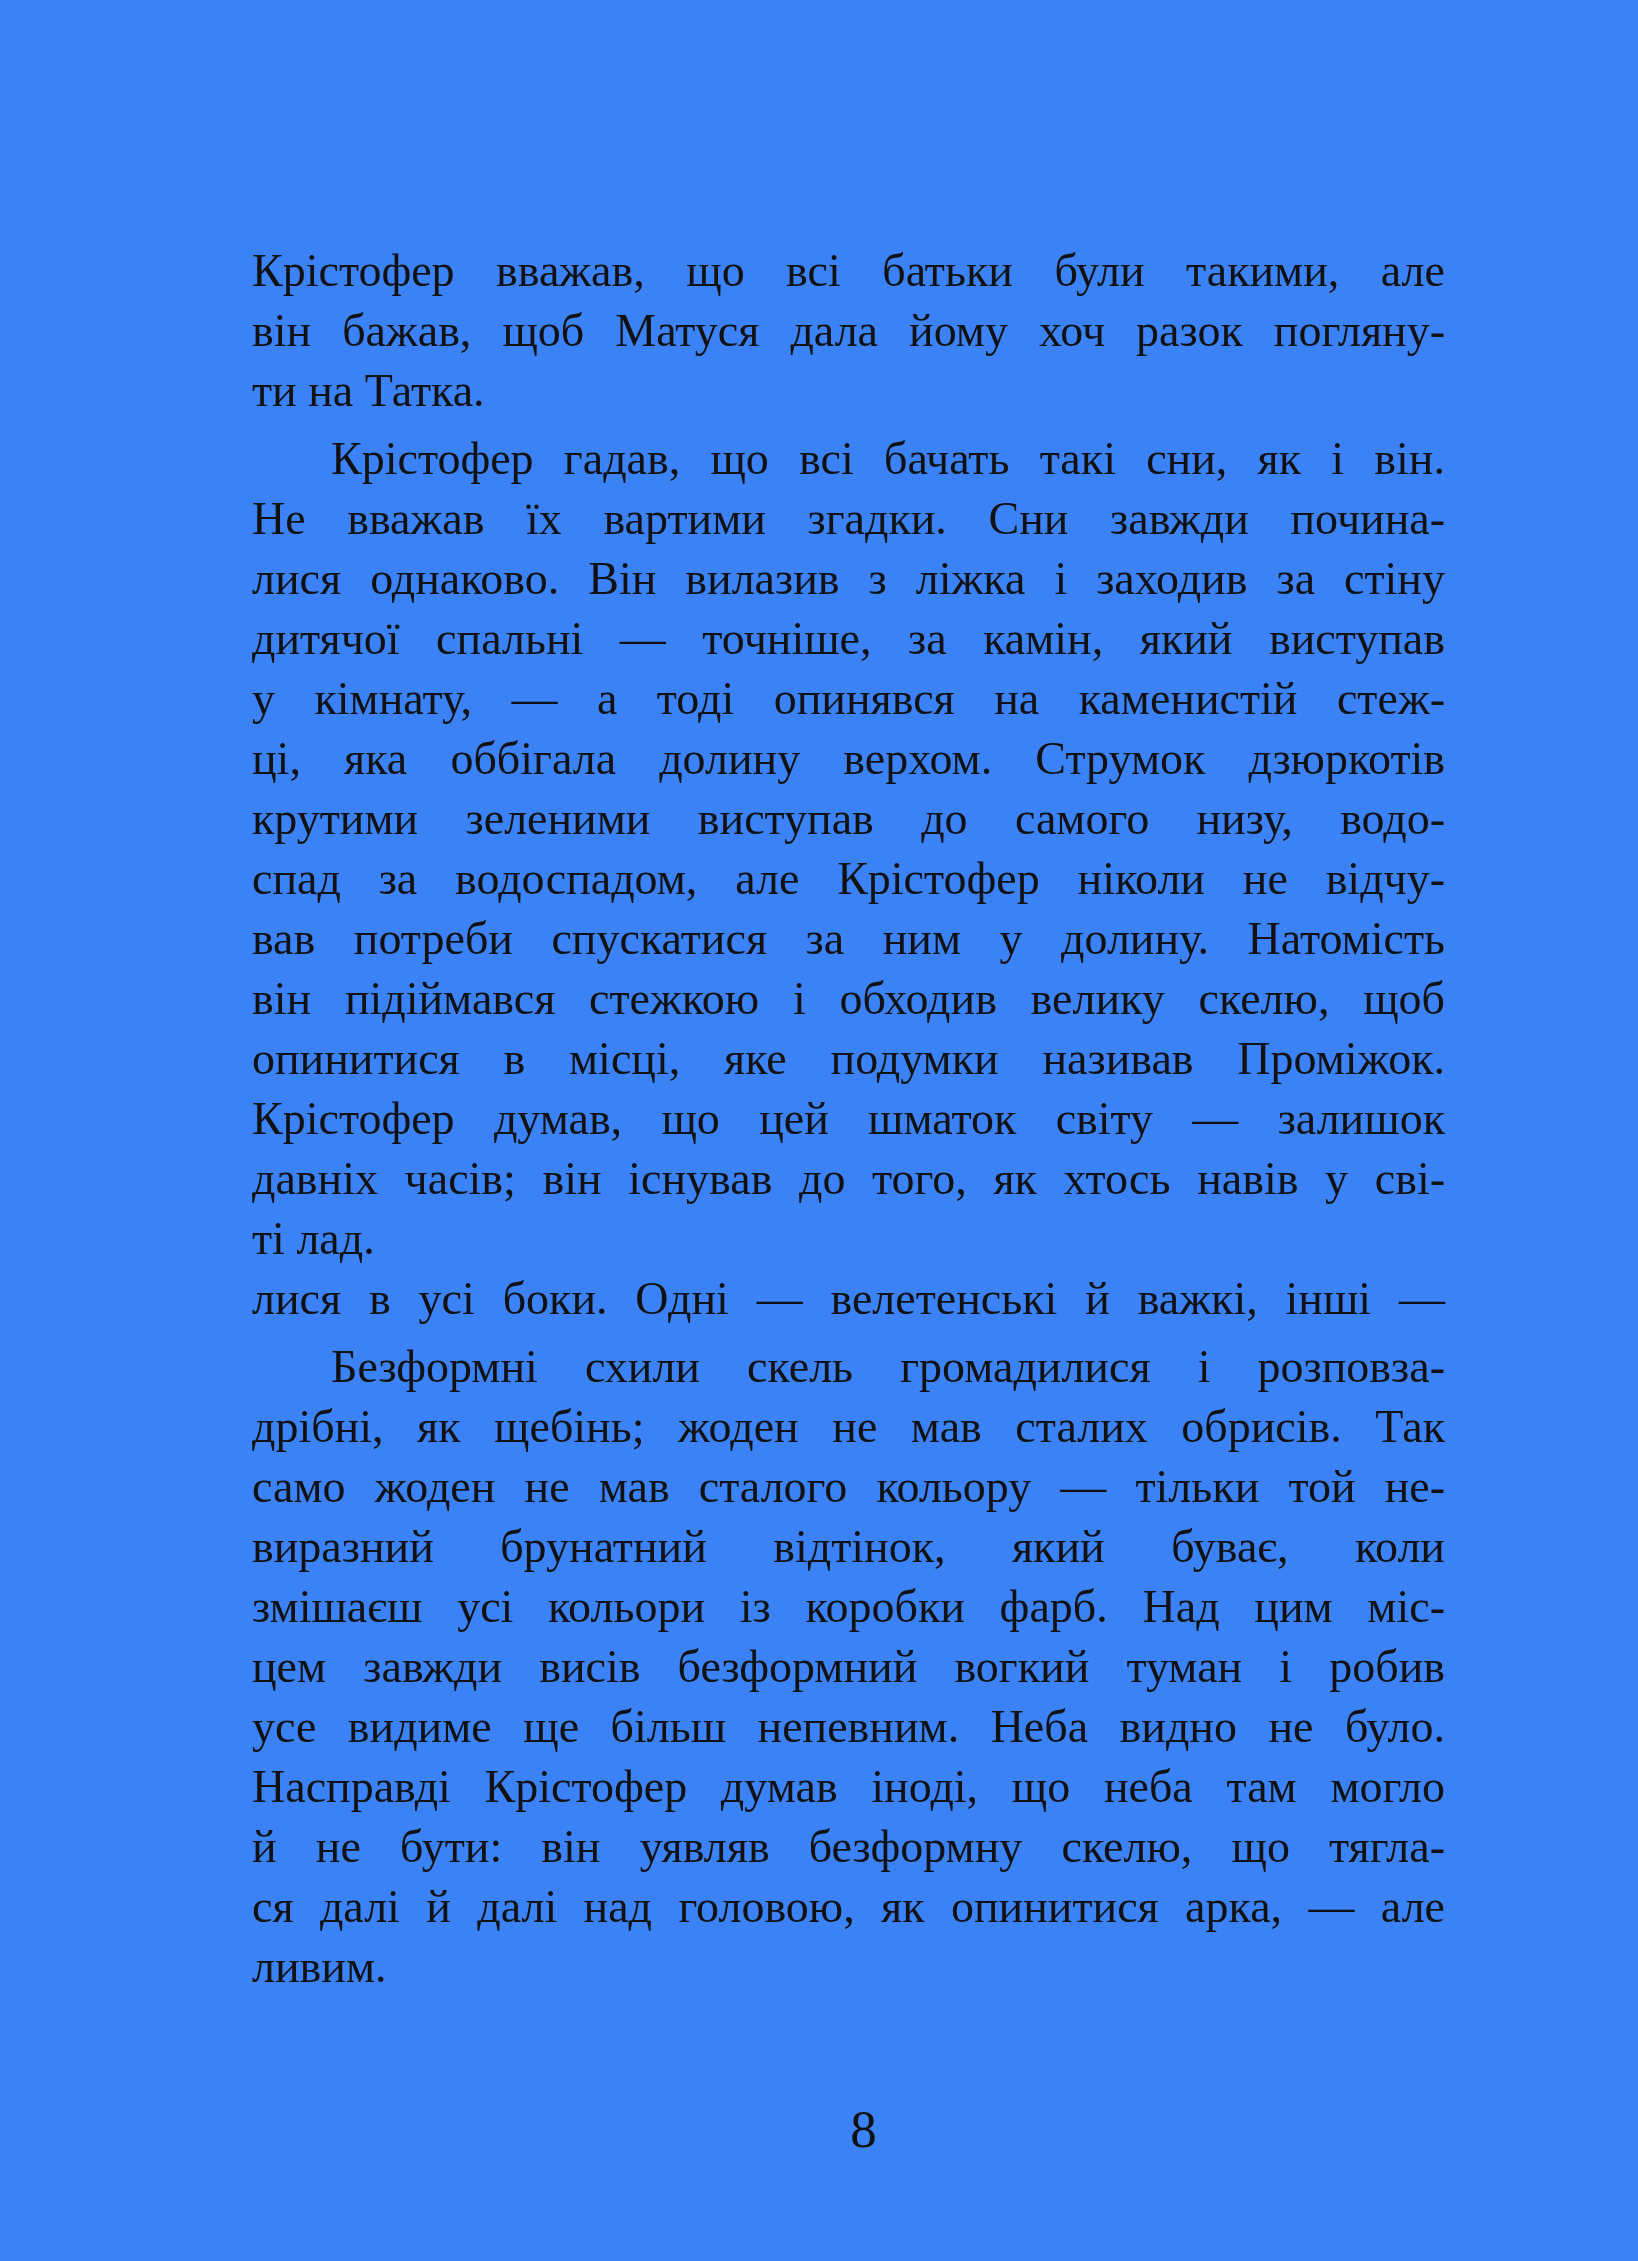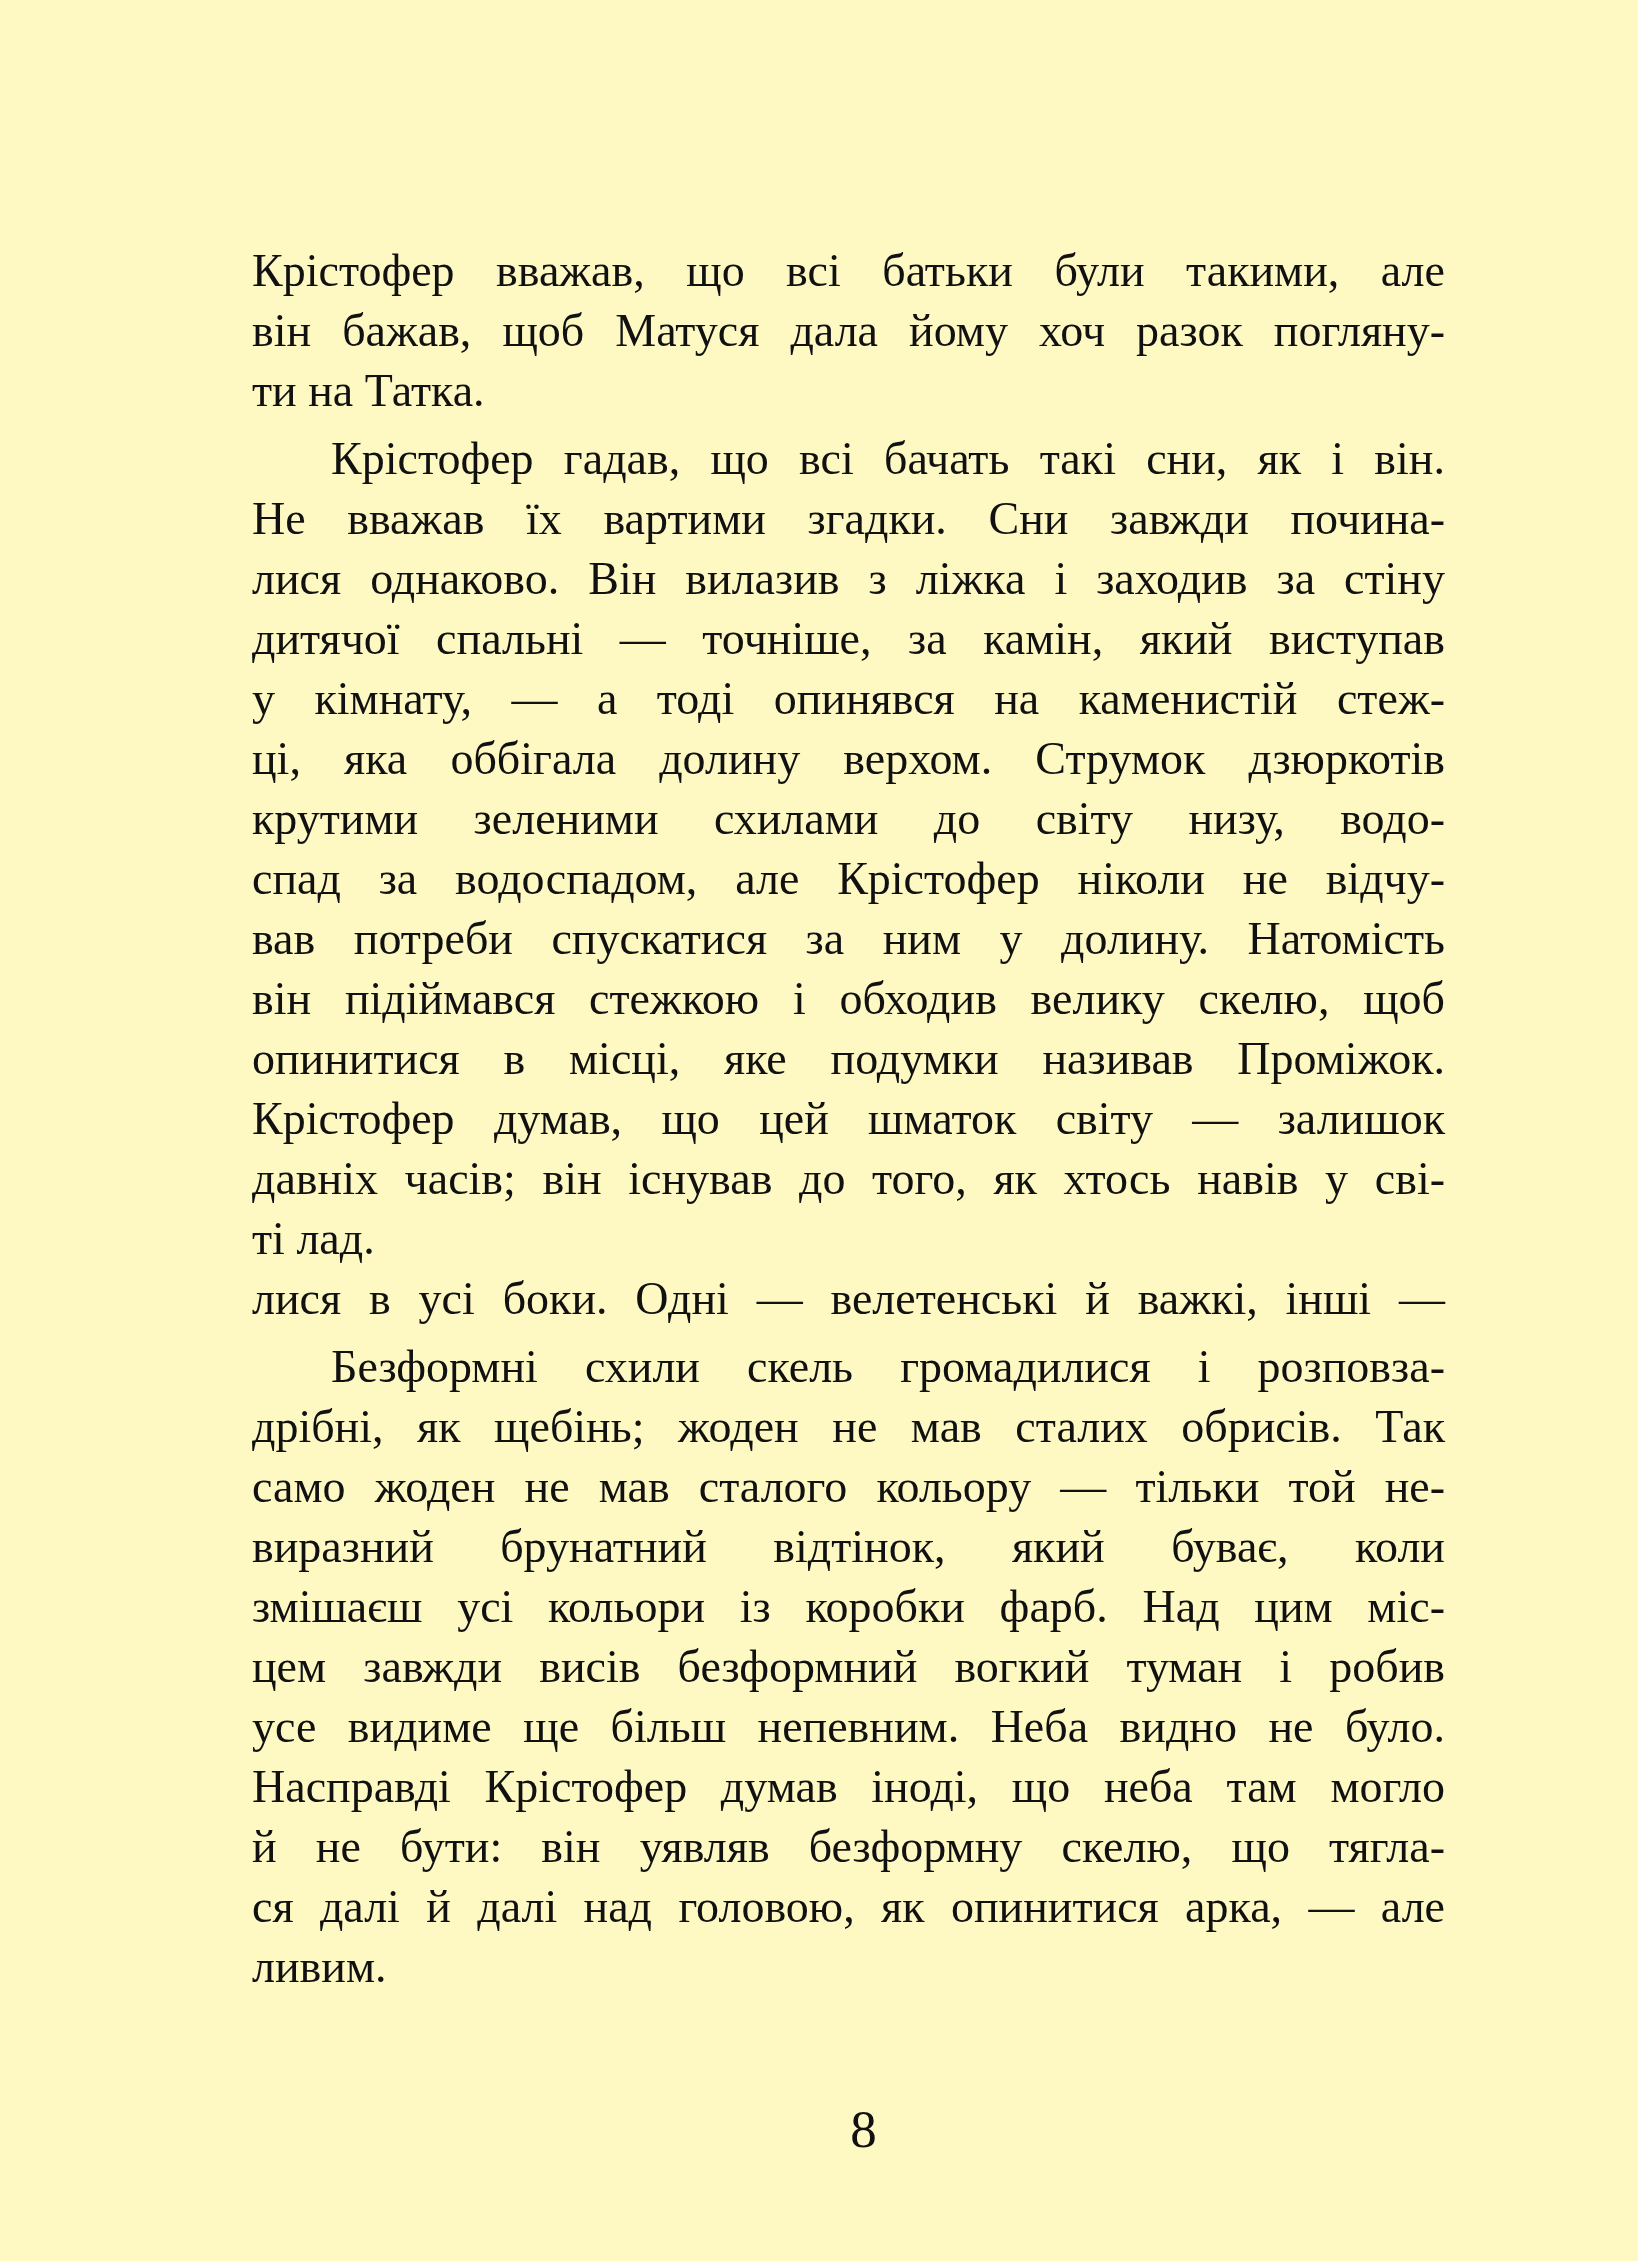--- a/index.html
+++ b/index.html
@@ -11,21 +11,21 @@
     width: 1638px;
     height: 2261px;
     position: relative;
     overflow: hidden;
   }
   .page {
     position: absolute;
     left: 0; top: 0;
     width: 1638px;
     height: 2261px;
-    background: #fef9c3;
+    background: #3b82f6;
   }
   .text-block {
     position: absolute;
     left: 252px;
     top: 241px;
     width: 1193px;
     font-family: "Liberation Serif", "DejaVu Serif", serif;
     font-size: 46px;
     line-height: 60px;
     color: #111111;
@@ -72,21 +72,21 @@
       <span class="line last">ти на Татка.</span>
     </div>
 
     <div class="paragraph">
       <span class="line indent">Крістофер гадав, що всі бачать такі сни, як і він.</span>
       <span class="line">Не вважав їх вартими згадки. Сни завжди почина-</span>
       <span class="line">лися однаково. Він вилазив з ліжка і заходив за стіну</span>
       <span class="line">дитячої спальні — точніше, за камін, який виступав</span>
       <span class="line">у кімнату, — а тоді опинявся на каменистій стеж-</span>
       <span class="line">ці, яка оббігала долину верхом. Струмок дзюркотів</span>
-      <span class="line">крутими зеленими схилами до світу низу, водо-</span>
+      <span class="line">крутими зеленими виступав до самого низу, водо-</span>
       <span class="line">спад за водоспадом, але Крістофер ніколи не відчу-</span>
       <span class="line">вав потреби спускатися за ним у долину. Натомість</span>
       <span class="line">він підіймався стежкою і обходив велику скелю, щоб</span>
       <span class="line">опинитися в місці, яке подумки називав Проміжок.</span>
       <span class="line">Крістофер думав, що цей шматок світу — залишок</span>
       <span class="line">давніх часів; він існував до того, як хтось навів у сві-</span>
       <span class="line last">ті лад.</span>
     </div>
 
     <div class="paragraph">

